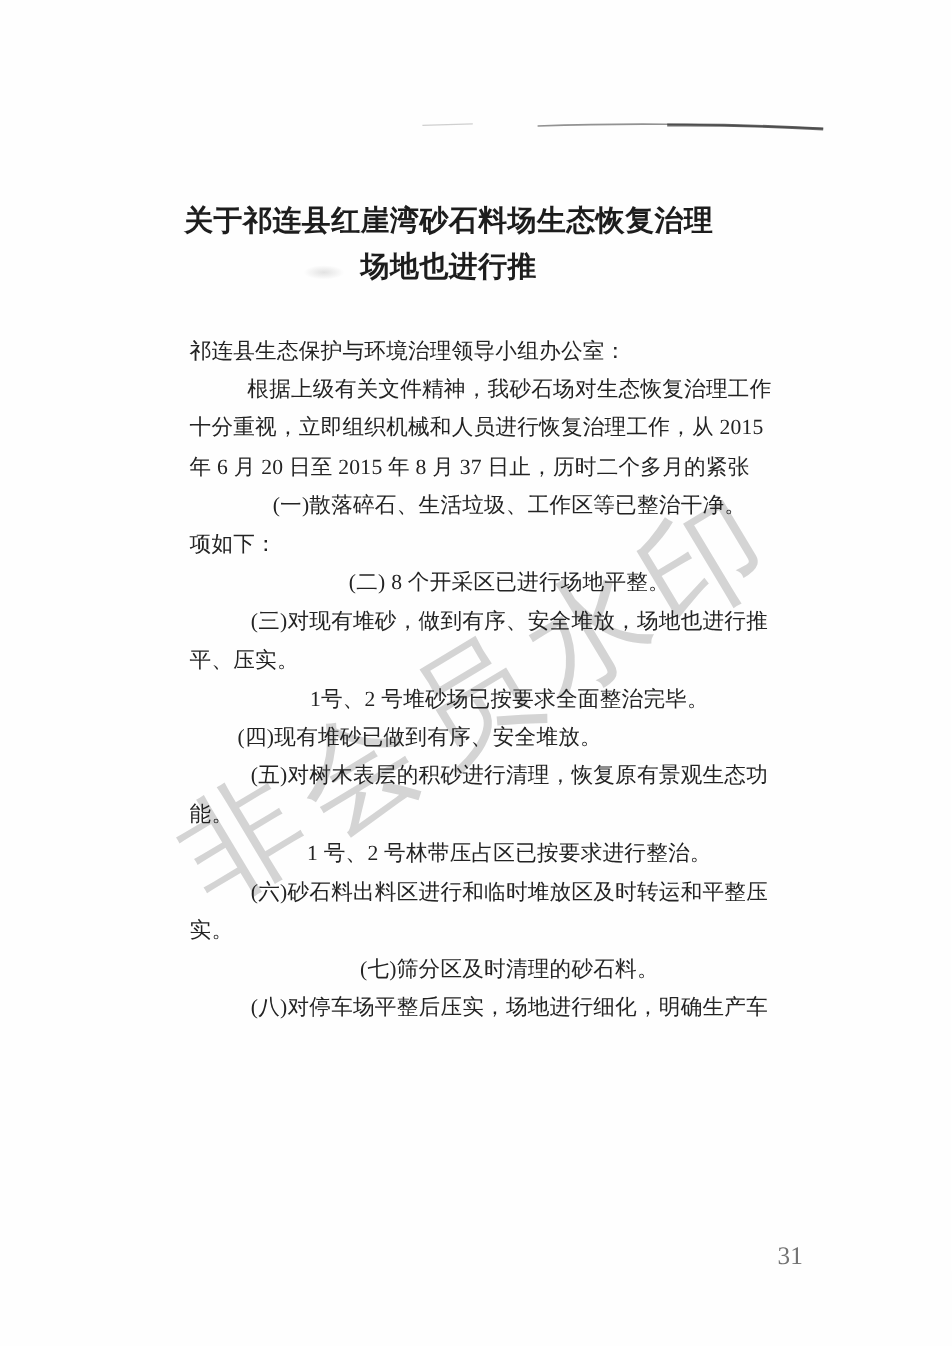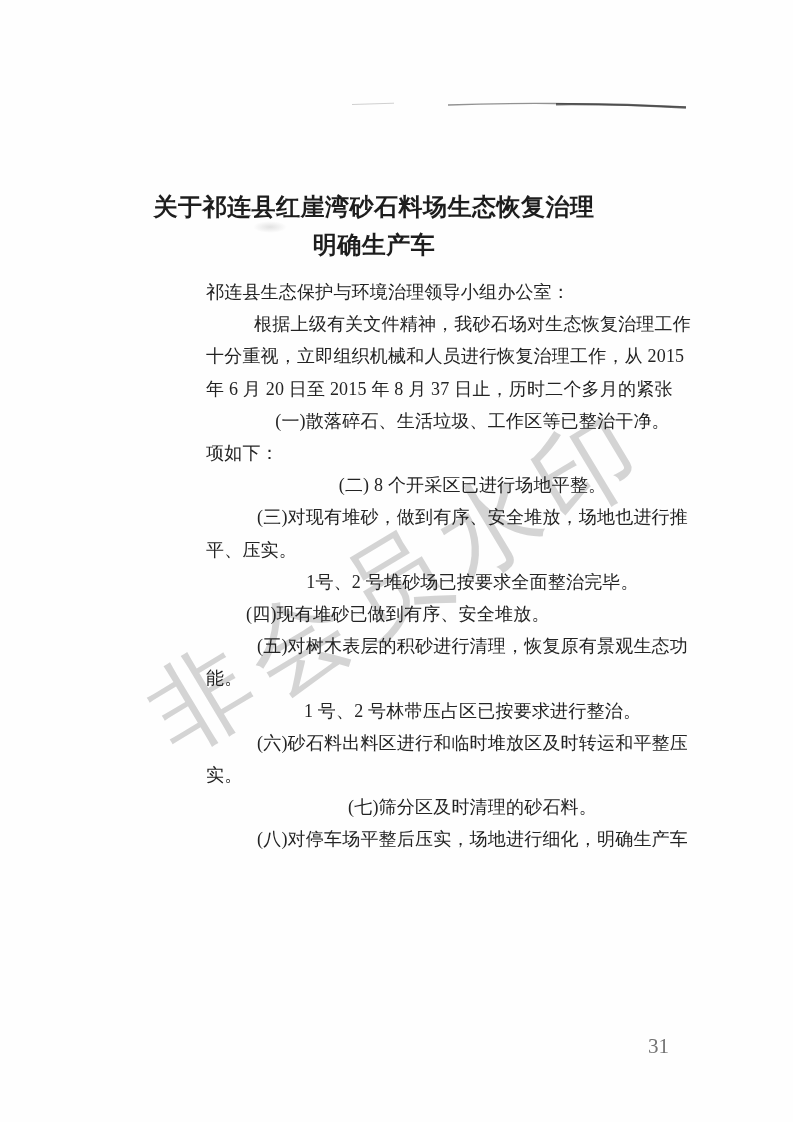--- a/index.html
+++ b/index.html
@@ -42,40 +42,39 @@
     top: 221px;
     width: 34px;
     height: 12px;
     border-radius: 50%;
     background: radial-gradient(ellipse at center, rgba(80,80,80,0.16), rgba(80,80,80,0) 70%);
     pointer-events: none;
   }
   .doc-title {
     position: absolute;
     left: 0;
-    top: 190px;
+    top: 166px;
     width: 748px;
     text-align: center;
-    font-family: Liberation Mono, monospace;
+    font-family: Liberation Serif, serif;
     font-weight: 700;
     font-size: 24px;
     line-height: 38px;
     color: #1d1d1d;
     letter-spacing: 0.5px;
   }
   .doc-body {
     position: absolute;
     left: 158px;
     top: 276px;
     width: 500px;
     font-size: 18px;
     line-height: 32.2px;
     color: #232323;
     letter-spacing: 0.2px;
-    margin-left: 48px;
   }
   .line { white-space: nowrap; }
   .indent-2 { padding-left: 33px; text-align: center; }
   .indent-2plus { padding-left: 40px; }
   .page-number {
     position: absolute;
     left: 648px;
     top: 1034px;
     font-size: 21px;
     color: #737373;
@@ -91,21 +90,21 @@
   <svg class="scan-artifact" viewBox="0 0 793 1122" xmlns="http://www.w3.org/2000/svg">
     <path d="M352 104.5 L394 103.2" stroke="#777777" stroke-width="1" opacity="0.35" fill="none"></path>
     <path d="M448 105 C 520 102.5, 580 102.8, 686 107.2" stroke="#4a4a4a" stroke-width="1.3" opacity="0.6" fill="none"></path>
     <path d="M556 104.2 C 600 103.8, 645 105.2, 686 107.5" stroke="#303030" stroke-width="2.4" opacity="0.7" fill="none"></path>
   </svg>
 
   <div class="smudge"></div>
 
   <div class="doc-title">
     <div>关于祁连县红崖湾砂石料场生态恢复治理</div>
-    <div>明确生产车</div>
+    <div>场地也进行推</div>
   </div>
 
   <div class="doc-body">
     <div class="line">祁连县生态保护与环境治理领导小组办公室：</div>
 
   <div class="line indent-2">根据上级有关文件精神，我砂石场对生态恢复治理工作</div>
       <div class="line">十分重视，立即组织机械和人员进行恢复治理工作，从 2015</div>
       <div class="line">年 6 月 20 日至 2015 年 8 月 37 日止，历时二个多月的紧张</div>
       <div class="line indent-2">(一)散落碎石、生活垃圾、工作区等已整治干净。</div>
       <div class="line">项如下：</div>

